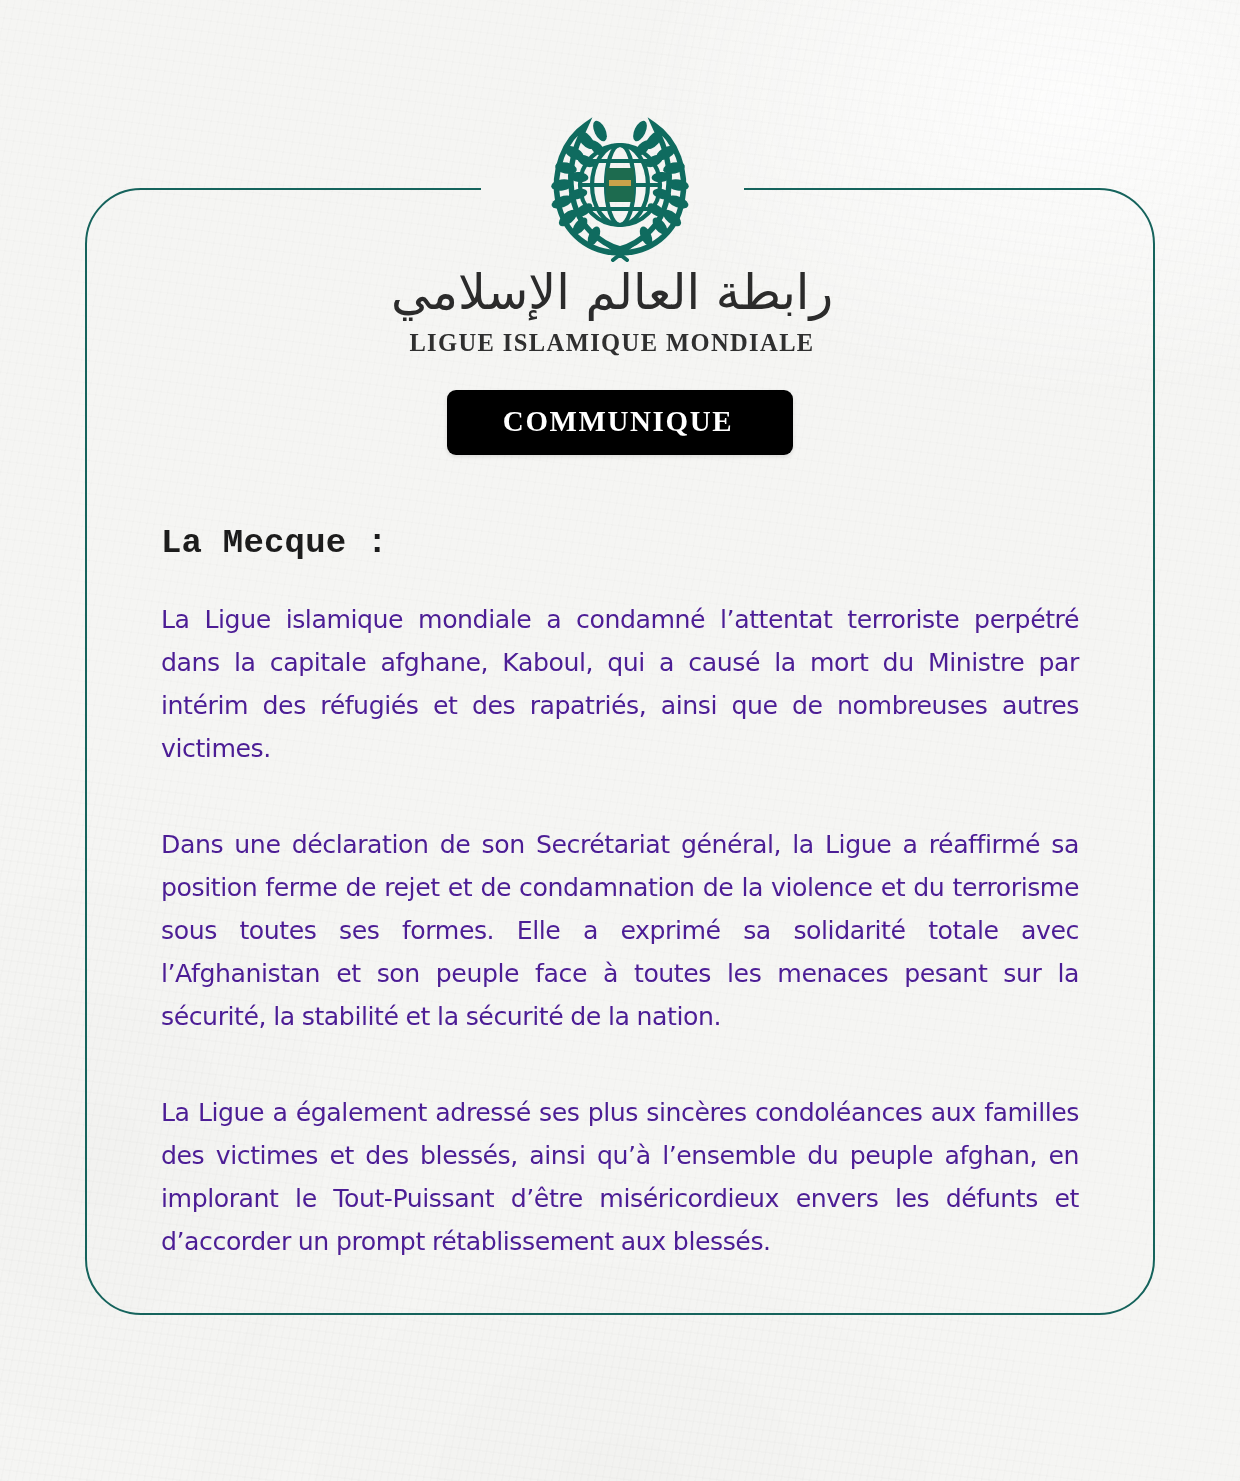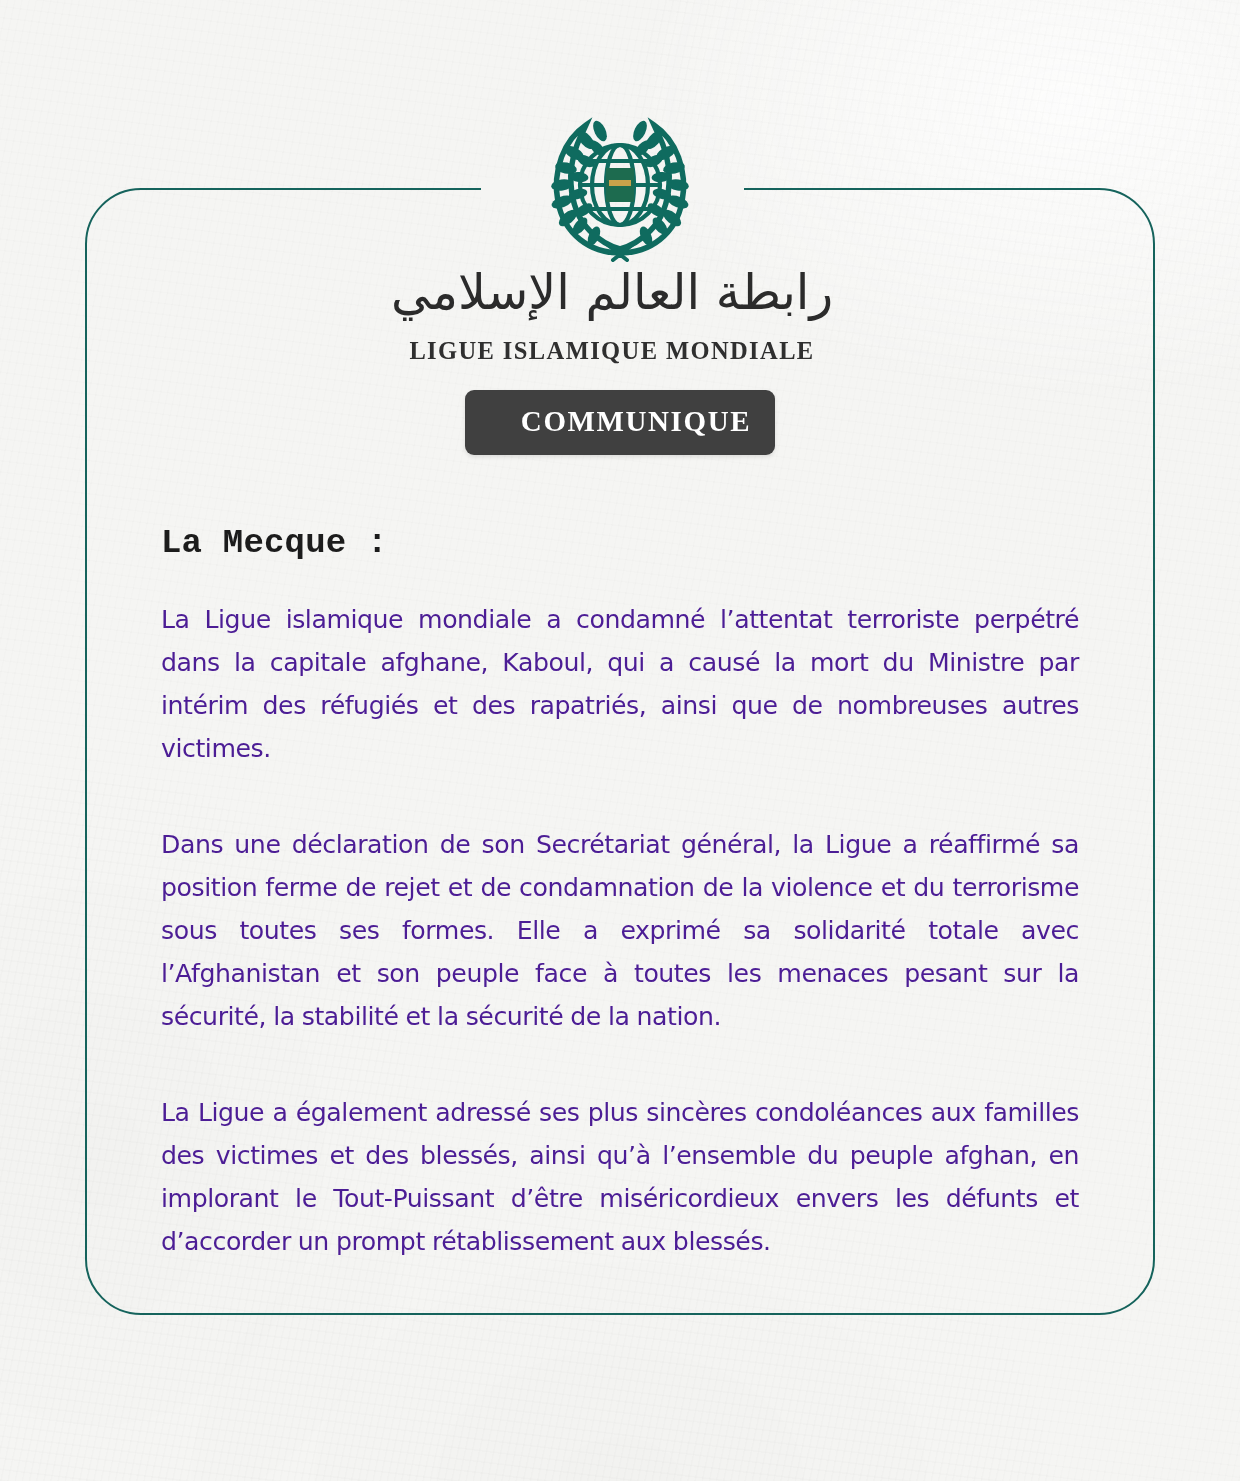--- a/index.html
+++ b/index.html
@@ -77,43 +77,43 @@
   .logotype-arabic {
     font-family: "DejaVu Sans", sans-serif;
     font-size: 49px;
     line-height: 1.25;
     color: #2b2b2b;
     direction: rtl;
     letter-spacing: 0px;
     font-weight: 400;
   }
   .logotype-latin {
-    margin-top: 14px;
+    margin-top: 6px;
     font-family: "Liberation Serif", serif;
     font-weight: 700;
     font-size: 24.5px;
     letter-spacing: 1.4px;
     color: #2f2f2f;
   }
 
   
   .badge-row {
     position: absolute;
     left: 0;
     right: 0;
     top: 390px;
     display: flex;
     justify-content: center;
     z-index: 4;
   }
   .badge {
-    background: #404040;
+    background: #000000;
     color: #ffffff;
     border-radius: 9px;
-    padding: 17px 24px 19px 56px;
+    padding: 17px 60px 19px 56px;
     font-family: "Liberation Serif", serif;
     font-weight: 700;
     font-size: 29px;
     letter-spacing: 1.6px;
     line-height: 1;
     box-shadow: 0 2px 4px rgba(0,0,0,0.10);
   }
 
   
   .content {

